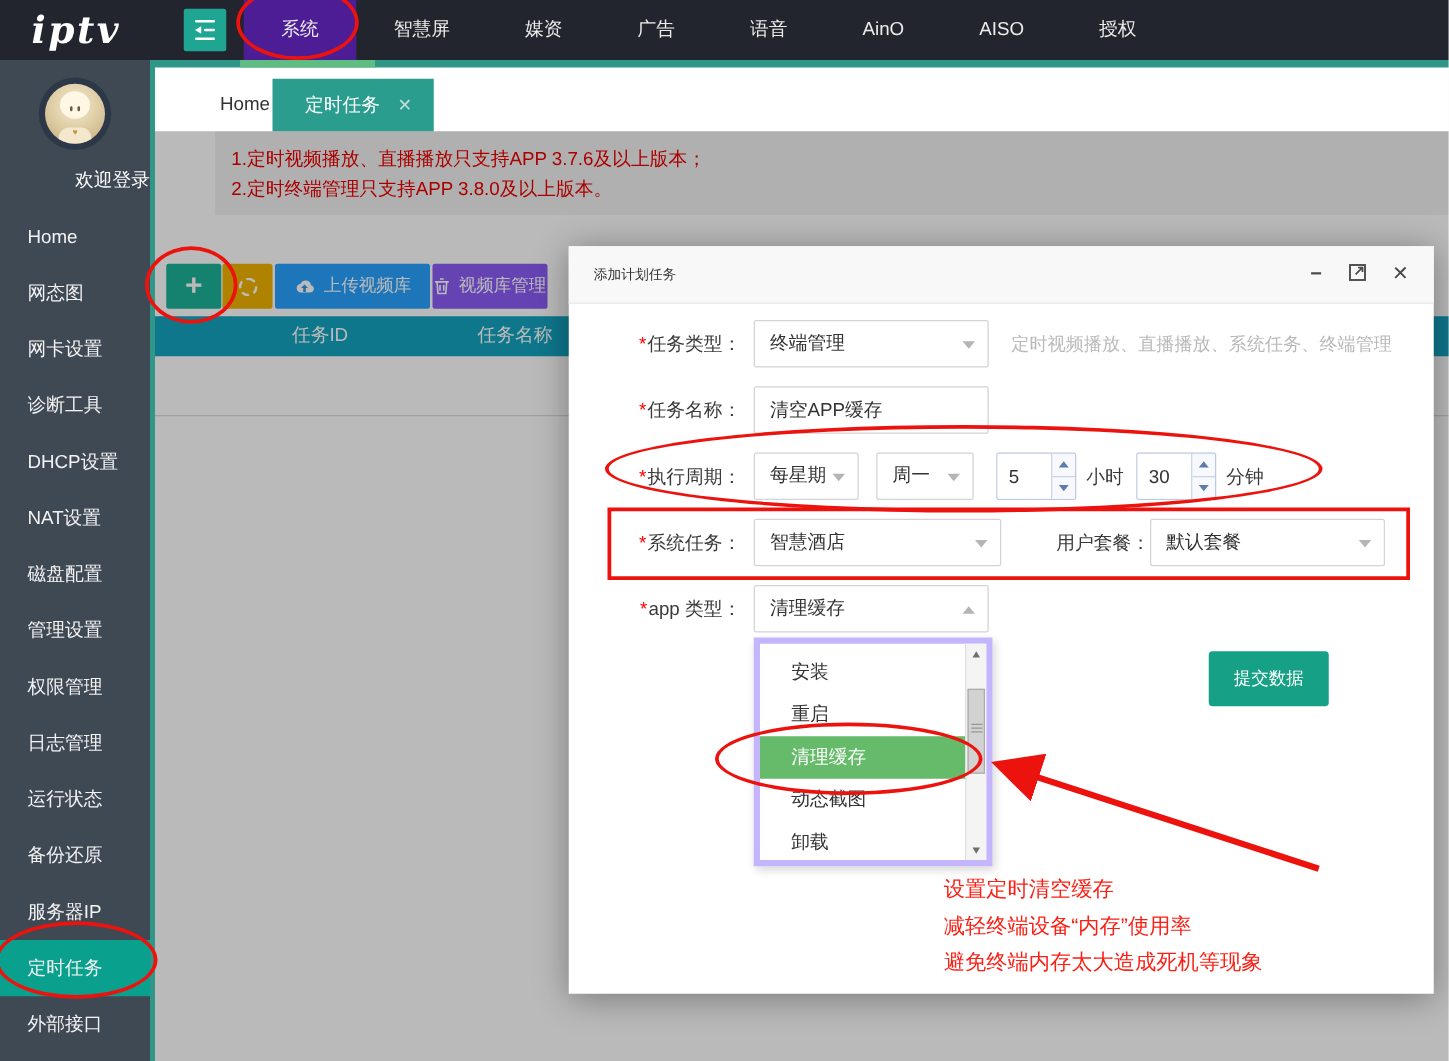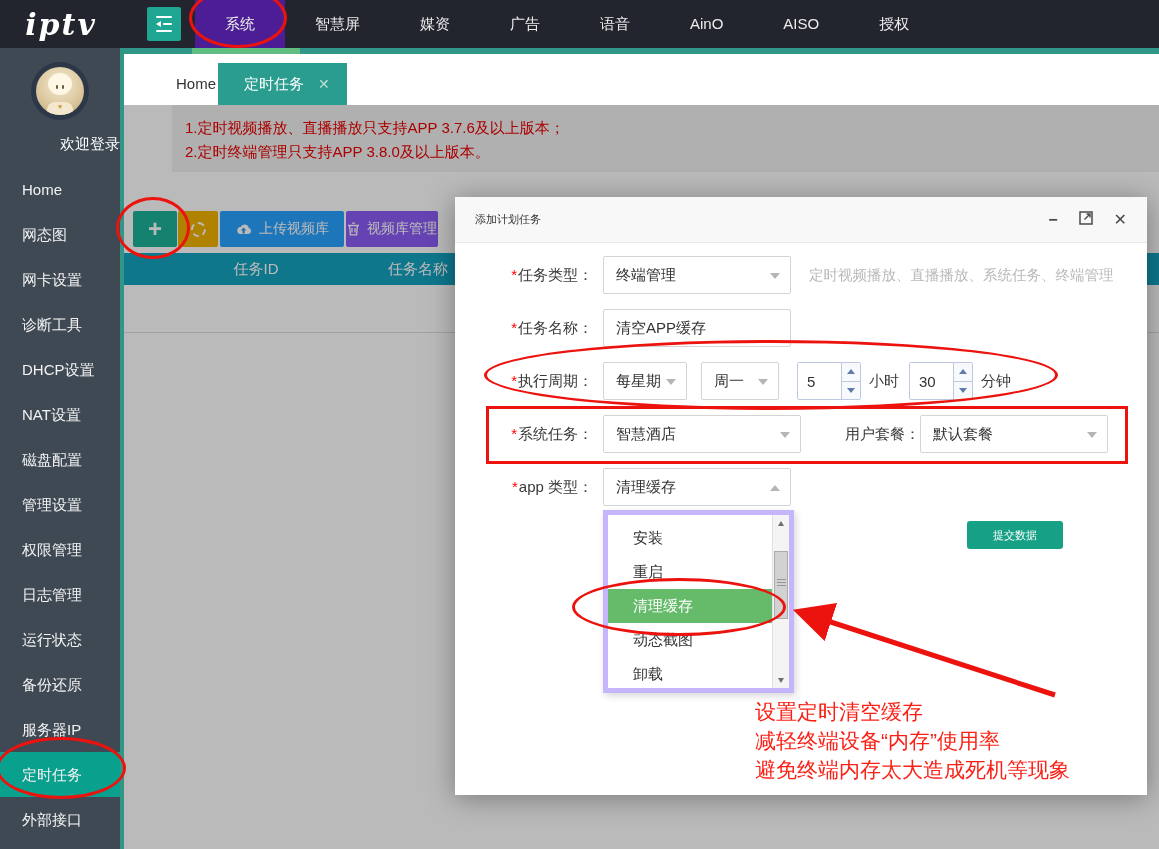--- a/index.html
+++ b/index.html
@@ -62,21 +62,21 @@
   .toolbar { display:flex; margin:39px 0 0 9px; height:36px; }
   .btn { border:none; color:#fff; font-size:14px; display:flex; align-items:center; justify-content:center;
     cursor:pointer; border-radius:2px; }
   .btn-add { width:44px; background:#1cb397; font-size:24px; font-weight:bold; margin-right:1px; }
   .btn-loading { width:40px; background:#f0b400; margin-right:2px; }
   .loading-ico { width:15px; height:15px; border:2px dashed #fff; border-radius:50%; }
   .btn-upload { background:#28a2ff; padding:0 15px; gap:7px; margin-right:2px; }
   .btn-manage { background:#8b5cf6; padding:0 1px; gap:7px; }
   .thead { position:relative; margin-top:6px; height:32px; background:#14a3c0; color:#fff; font-size:15px; }
   .th1 { position:absolute; left:102px; top:0; width:60px; line-height:32px; text-align:center; }
-  .th2 { position:absolute; left:258px; top:0; width:66px; line-height:32px; text-align:right; }
+  .th2 { position:absolute; left:258px; top:0; width:66px; line-height:32px; text-align:left; }
   .trow-empty { height:48px; border-bottom:1px solid #dcdcdc; background:#fff; }
 
   
   .overlay { position:absolute; left:124px; top:105px; right:0; bottom:0; background:rgba(0,0,0,0.27); z-index:30; }
 
   
   .modal { position:absolute; left:455px; top:197px; width:692px; height:598px; background:#fff; z-index:40;
     box-shadow:0 3px 26px rgba(0,0,0,0.35); }
   .modal-header { height:46px; background:#f8f8f8; border-bottom:1px solid #e8e8e8;
     display:flex; align-items:center; cursor:move; }
@@ -125,24 +125,24 @@
   .dd-btn.up { top:0; } .dd-btn.down { bottom:0; }
   .s-tri-up { width:0; height:0; border-left:3.5px solid transparent; border-right:3.5px solid transparent;
     border-bottom:5px solid #6e6e6e; }
   .s-tri-down { width:0; height:0; border-left:3.5px solid transparent; border-right:3.5px solid transparent;
     border-top:5px solid #6e6e6e; }
   .dd-thumb { position:absolute; left:1px; right:1px; top:36px; height:68px; background:#d2d2d2;
     border:1px solid #ababab; cursor:pointer; }
   .dd-grip { width:9px; height:1px; background:#979797; margin:30px auto 0;
     box-shadow:0 3px 0 #979797, 0 -3px 0 #979797; }
 
-  .submit-btn { position:absolute; left:512px; top:324px; width:96px; height:28px; background:#16a085;
-    color:#fff; border:none; border-radius:3px; font-size:11px; cursor:pointer; font-family:inherit; }
-
-  .red-note { position:absolute; left:300px; top:500px; color:#fb2015; font-size:21px; line-height:29px;
+  .submit-btn { position:absolute; left:512px; top:324px; width:96px; height:44px; background:#16a085;
+    color:#fff; border:none; border-radius:3px; font-size:14px; cursor:pointer; font-family:inherit; }
+
+  .red-note { position:absolute; left:300px; top:500px; color:#fb2015; font-size:17px; line-height:29px;
     font-weight:500; white-space:nowrap; }
 
   
   .annotations { position:absolute; left:0; top:0; width:1159px; height:849px; z-index:100; pointer-events:none; }
   .ann-ellipse { position:absolute; border:3px solid #ec130e; border-radius:50%; }
   .ann-rect { position:absolute; border:3px solid #ec130e; }
   .ann-nav     { left:189px; top:-12px; width:98px;  height:60px; }
   .ann-plus    { left:116px; top:197px; width:74px;  height:62px; }
   .ann-sched   { left:484px; top:340px; width:574px; height:70px; }
   .ann-scene   { left:486px; top:406px; width:642px; height:58px; }

